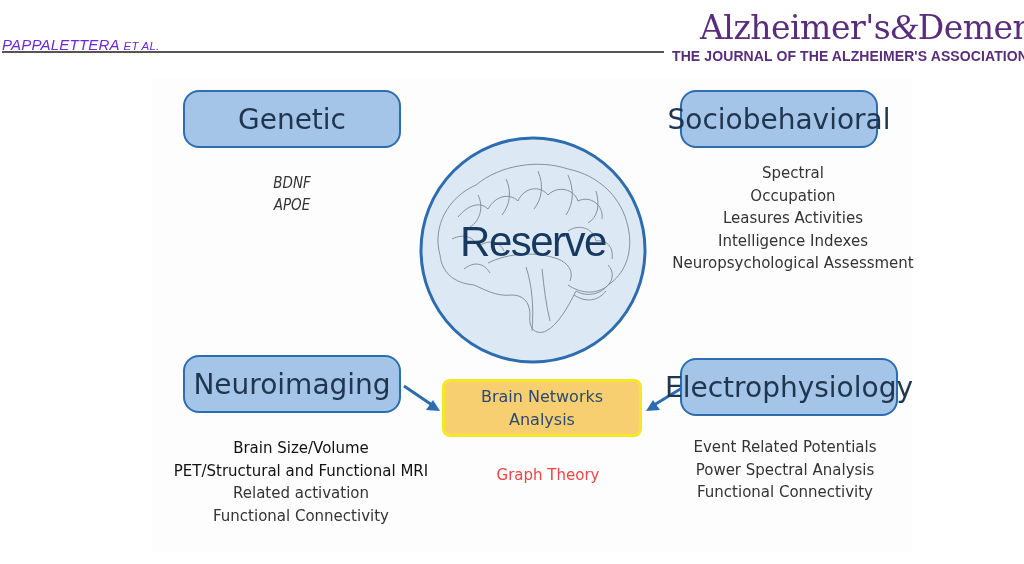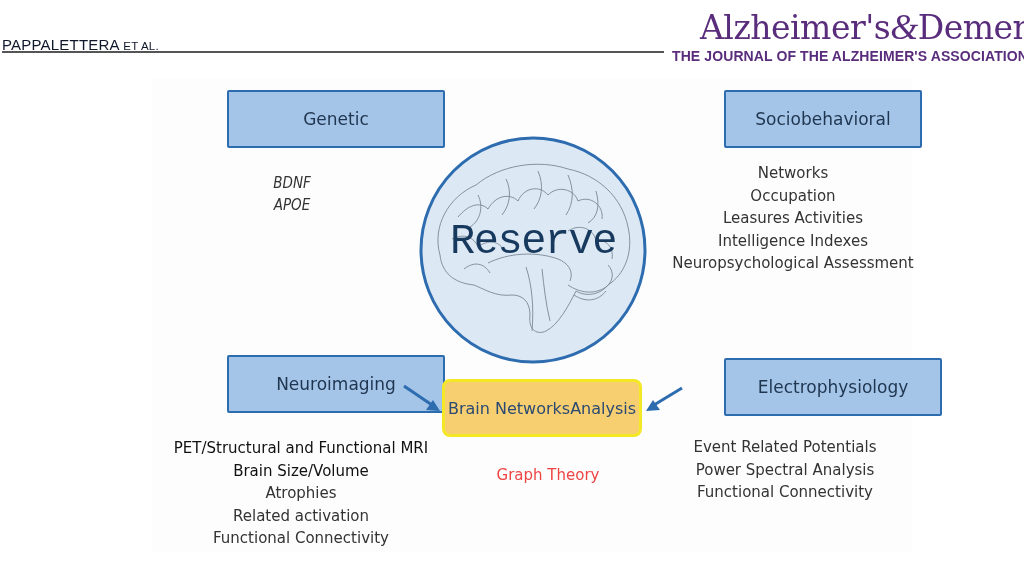--- a/index.html
+++ b/index.html
@@ -1,31 +1,31 @@
 <!DOCTYPE html>
 <html><head>
 <meta charset="utf-8">
 <style>
   html, body { margin:0; padding:0; background:#ffffff; }
   body { width:1024px; height:564px; position:relative; overflow:hidden; font-family:"DejaVu Sans", sans-serif; }
-  .hdr-author { position:absolute; left:2px; top:36px; font-family:"Liberation Sans", sans-serif; font-size:15px; color:#0f172a; letter-spacing:0.2px; }
+  .hdr-author { position:absolute; left:2px; top:36px; font-family:"Liberation Sans", sans-serif; font-size:15px; color:#6d28d9; letter-spacing:0.2px;font-style:italic; }
   .hdr-author .sc { font-size:11.5px; }
   .hdr-rule { position:absolute; left:2px; top:51px; width:662px; height:1.5px; background:#555; }
   .journal-title { position:absolute; left:700px; top:6px; font-family:"DejaVu Serif", serif; font-size:33px; color:#5a2d7c; letter-spacing:-0.5px; white-space:nowrap; }
   .journal-title .amp { font-style:italic; font-family:"Liberation Serif", serif; font-size:36px; }
   .journal-sub { position:absolute; left:672px; top:48px; font-family:"Liberation Sans", sans-serif; font-size:14px; color:#5a2d7c; letter-spacing:0.1px; white-space:nowrap;font-weight:bold; }
 
   .panel { position:absolute; left:152px; top:78px; width:760px; height:474px; background:#fdfdfd; }
-  .cat-box { position:absolute; background:#a4c5e8; border:2.5px solid #2e6cb0; border-radius:2px; display:flex; align-items:center; justify-content:center; color:#1f3550; font-family:"DejaVu Sans", sans-serif; font-size:17px; box-sizing:border-box;margin-left:44px; }
+  .cat-box { position:absolute; background:#a4c5e8; border:2.5px solid #2e6cb0; border-radius:16px; display:flex; align-items:center; justify-content:center; color:#1f3550; font-family:"DejaVu Sans", sans-serif; font-size:28px; box-sizing:border-box; }
   .list { position:absolute; text-align:center; color:#333; font-family:"DejaVu Sans", sans-serif; font-size:15px; line-height:22.5px; }
   .list .it { font-style:italic; font-family:"DejaVu Sans Condensed","DejaVu Sans", sans-serif; }
   .list .dark { color:#111; }
-  .center-box { position:absolute; left:442px; top:379px; width:200px; height:58px; background:#f8cf70; border:3px solid #f4e826; border-radius:8px; box-sizing:border-box; display:flex; flex-direction:row; align-items:center; justify-content:center; color:#2b4a72; font-size:16px; line-height:23px; }
+  .center-box { position:absolute; left:442px; top:379px; width:200px; height:58px; background:#f8cf70; border:3px solid #f4e826; border-radius:8px; box-sizing:border-box; display:flex; flex-direction:column; align-items:center; justify-content:center; color:#2b4a72; font-size:16px; line-height:23px; }
   .circle-wrap { position:absolute; left:418px; top:135px; width:230px; height:230px; }
-  .reserve-label { position:absolute; left:0; top:83px; width:230px; text-align:center; font-family:Liberation Mono, monospace; font-size:42px; color:#17395e; letter-spacing:-1.5px; }
+  .reserve-label { position:absolute; left:0; top:83px; width:230px; text-align:center; font-family:Liberation Sans, sans-serif; font-size:42px; color:#17395e; letter-spacing:-1.5px; }
   .graph-theory { position:absolute; left:448px; top:466px; width:200px; text-align:center; font-size:15px; color:#ef4444; }
   svg.arrow { position:absolute; overflow:visible; }
 </style>
 </head>
 <body>
 
 <div class="hdr-author"><span>PAPPALETTERA</span> <span class="sc">ET AL.</span></div>
 <div class="hdr-rule"></div>
 
 <div class="journal-title"><span>Alzheimer's</span><span class="amp">&amp;</span><span>Dementia</span></div>
@@ -38,21 +38,21 @@
   </div>
 <div class="list" style="left:232px;top:172px;width:120px;line-height:22px;">
   <div class="it">BDNF</div>
   <div class="it">APOE</div>
 </div>
 
 <div class="cat-box" style="left:680px;top:90px;width:198px;height:58px;text-align:right;">
     <span>Sociobehavioral</span>
   </div>
 <div class="list" style="left:668px;top:162px;width:250px;">
-  <div>Networks</div>
+  <div>Spectral</div>
   <div>Occupation</div>
   <div>Leasures Activities</div>
   <div>Intelligence Indexes</div>
   <div>Neuropsychological Assessment</div>
 </div>
 
 <div class="circle-wrap">
   <svg width="230" height="230" viewBox="0 0 230 230">
     <circle cx="115" cy="115" r="112" fill="#dce9f5" stroke="#2e6cb0" stroke-width="3"></circle>
     <g fill="none" stroke="#7b8794" stroke-width="0.9">
@@ -73,23 +73,22 @@
       <path d="M46,134 C56,126 66,128 72,138"></path>
     </g>
   </svg>
   <div class="reserve-label">Reserve</div>
 </div>
 
 <div class="cat-box" style="left:183px;top:355px;width:218px;height:58px;">
     <span>Neuroimaging</span>
   </div>
 <div class="list" style="left:160px;top:437px;width:282px;">
+  <div class="dark">Brain Size/Volume</div>
   <div class="dark">PET/Structural and Functional MRI</div>
-  <div class="dark">Brain Size/Volume</div>
-  <div>Atrophies</div>
   <div>Related activation</div>
   <div>Functional Connectivity</div>
 </div>
 
 <svg class="arrow" style="left:400px;top:380px;" width="50" height="40">
   <line x1="4" y1="6" x2="32" y2="25" stroke="#2e6cb0" stroke-width="3"></line>
   <polygon points="40,31 26,30 33,20" fill="#2e6cb0"></polygon>
 </svg>
 <svg class="arrow" style="left:640px;top:382px;" width="50" height="40">
   <line x1="42" y1="6" x2="14" y2="23" stroke="#2e6cb0" stroke-width="3"></line>

